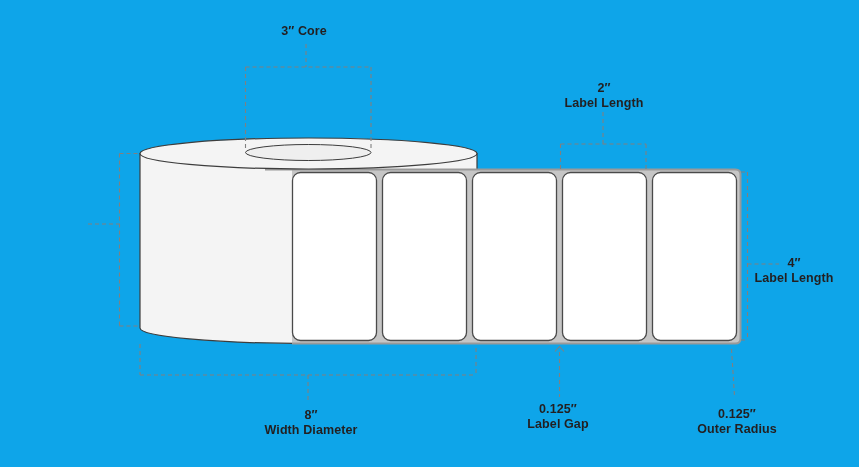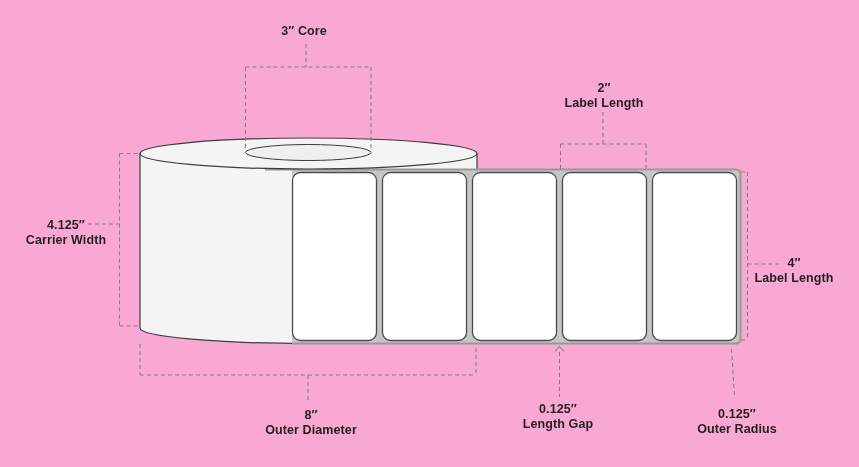--- a/index.html
+++ b/index.html
@@ -5,21 +5,21 @@
   html, body {
     margin: 0;
     padding: 0;
     background: #ffffff;
     font-family: "Liberation Sans", sans-serif;
   }
   .stage {
     position: relative;
     width: 859px;
     height: 467px;
-    background: #f9a8d4;
+    background: #0ea5e9;
     overflow: hidden;
   }
   .stage svg {
     position: absolute;
     left: 0;
     top: 0;
   }
   .dim-label {
     position: absolute;
     transform: translateX(-50%);
@@ -84,38 +84,34 @@
     <span class="val">3″</span>
     <span> </span>
     <span class="nm">Core</span>
   </div>
 
   <div class="dim-label" style="left:604px; top:81px;">
     <span class="val">2″</span>
     <span class="nm">Label Length</span>
   </div>
 
-  <div class="dim-label" style="left:66px; top:218px;">
-    <span class="val">4.125″</span>
-    <span class="nm">Carrier Width</span>
-  </div>
 
   <div class="dim-label" style="left:794px; top:256px;">
     <span class="val">4″</span>
     <span class="nm">Label Length</span>
   </div>
 
   <div class="dim-label" style="left:311px; top:408px;">
     <span class="val">8″</span>
-    <span class="nm">Outer Diameter</span>
+    <span class="nm">Width Diameter</span>
   </div>
 
   <div class="dim-label" style="left:558px; top:402px;">
     <span class="val">0.125″</span>
-    <span class="nm">Length Gap</span>
+    <span class="nm">Label Gap</span>
   </div>
 
   <div class="dim-label" style="left:737px; top:407px;">
     <span class="val">0.125″</span>
     <span class="nm">Outer Radius</span>
   </div>
 
 </div>
 
 </body></html>

